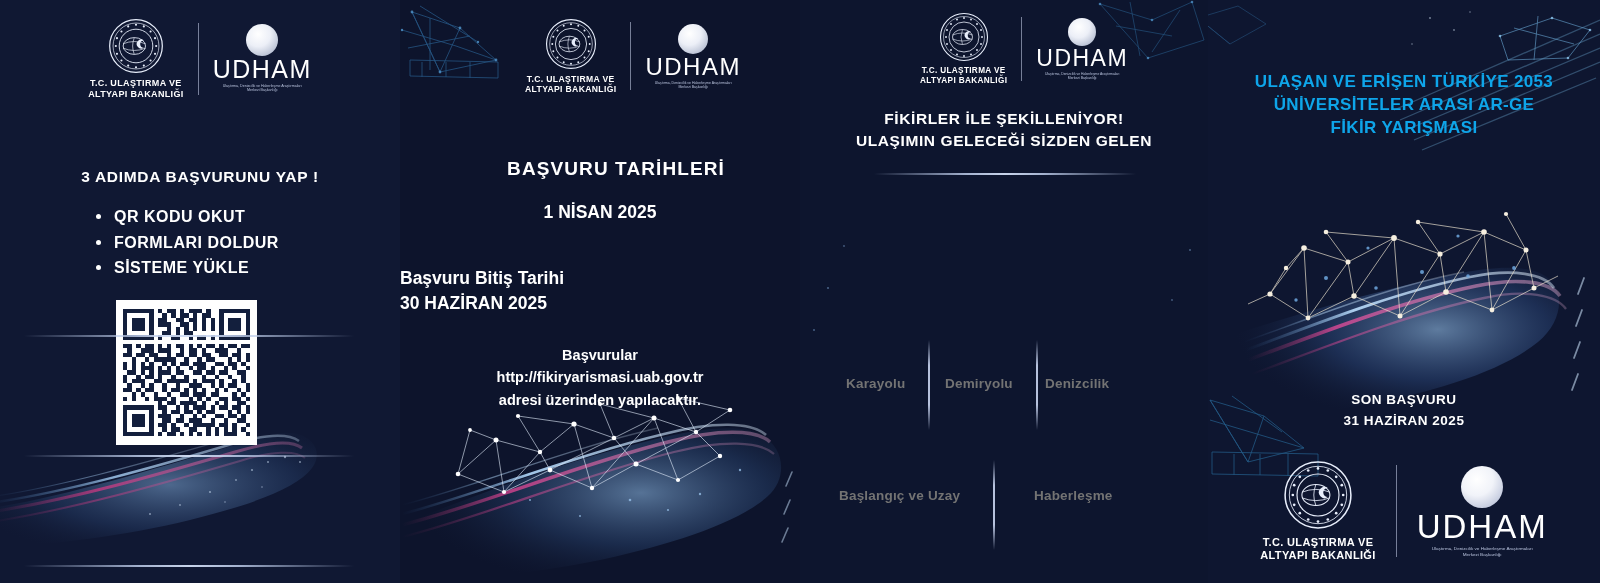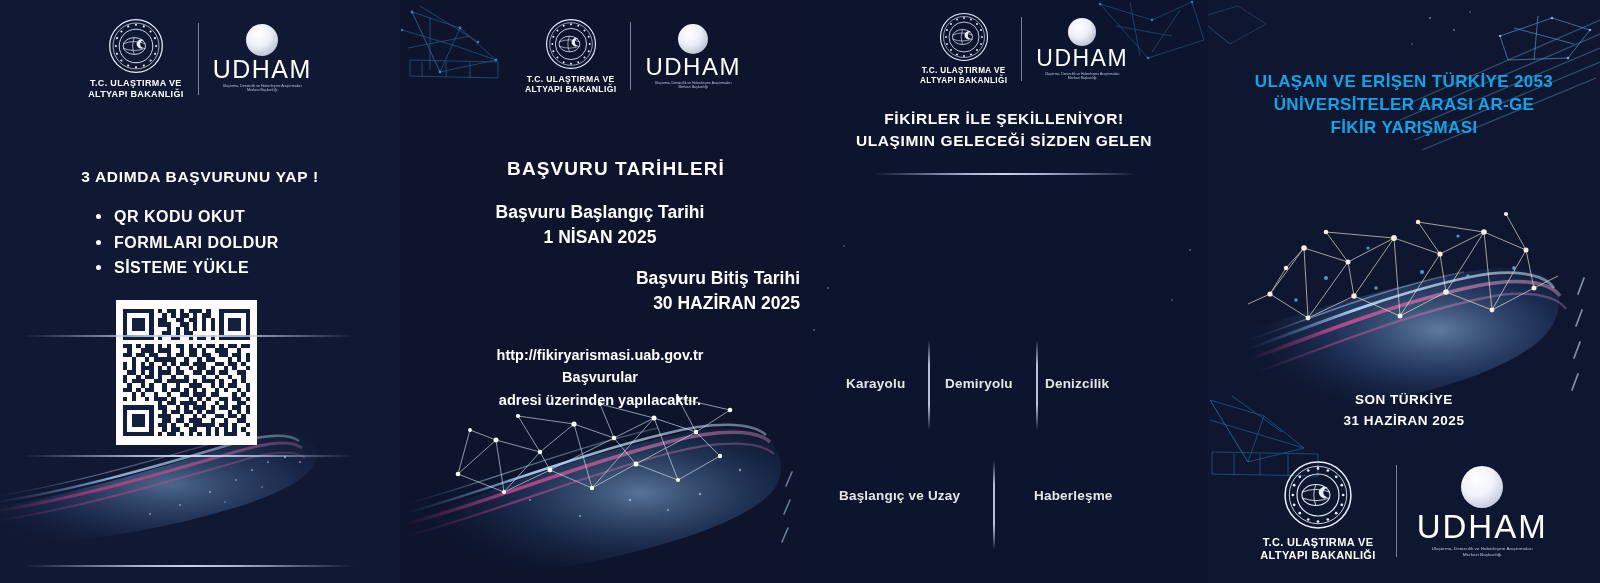--- a/index.html
+++ b/index.html
@@ -69,21 +69,21 @@
   .qr-wrap svg { display: block; width: 100%; height: 100%; }
 
   
   .p2 .hdr-logo-row { top: 18px; left: 78px; width: 310px; }
   .p2-h {
     position: absolute; top: 158px; left: 16px; width: 400px; text-align: center;
     color: #fff; font-size: 19px; font-weight: 700; letter-spacing: 1.1px;
   }
   .p2-b1 { position: absolute; top: 200px; left: 0; width: 400px; text-align: center;
            color: #fff; font-size: 17.5px; font-weight: 700; line-height: 1.45; }
-  .p2-b2 { position: absolute; top: 266px; left: 0; width: 400px; text-align: right;
+  .p2-b2 { position: absolute; top: 266px; left: 0; width: 400px; text-align: left;
            color: #fff; font-size: 17.5px; font-weight: 700; line-height: 1.45; }
   .p2-b3 { position: absolute; top: 344px; left: 0; width: 400px; text-align: center;
            color: #fff; font-size: 14.5px; font-weight: 700; line-height: 1.55; }
 
   
   .p3 .hdr-logo-row { top: 12px; left: 74px; width: 300px; }
   .p3-h {
     position: absolute; top: 108px; left: 0; width: 408px; text-align: center;
     color: #fff; font-size: 15.5px; font-weight: 700; letter-spacing: .6px;
     line-height: 1.42;
@@ -107,21 +107,21 @@
   .vrule {
     position: absolute; width: 2px;
     background: linear-gradient(to bottom,
       rgba(150,168,205,0) 0%, rgba(200,212,240,.9) 28%,
       rgba(200,212,240,.9) 72%, rgba(150,168,205,0) 100%);
   }
   .vr-1 { top: 340px; left: 928px; height: 90px; }
   .vr-2 { top: 340px; left: 1036px; height: 90px; }
   .vr-3 { top: 460px; left: 993px; height: 90px; }
   .cat {
-    position: absolute; color: #e5e5e5; font-size: 13.5px; font-weight: 700;
+    position: absolute; color: #737373; font-size: 13.5px; font-weight: 700;
     letter-spacing: .2px; white-space: nowrap;
   }
   .cat-1 { top: 376px; left: 846px; }
   .cat-2 { top: 376px; left: 945px; }
   .cat-3 { top: 376px; left: 1045px; }
   .cat-4 { top: 488px; left: 839px; }
   .cat-5 { top: 488px; left: 1002px; padding-left: 32px; }
 
   
   .p4-h {
@@ -632,32 +632,31 @@
         <div class="udham-sub" style="font-size:3.5px;margin-top:2px;">
           <div>Ulaştırma, Denizcilik ve Haberleşme Araştırmaları</div>
           <div>Merkezi Başkanlığı</div>
         </div>
       </div>
     </div>
 
     <div class="p2-h">BAŞVURU TARİHLERİ</div>
 
     <div class="p2-b1">
-      <div>Başvuru Başlangıç Tarihi</div>
       <div>1 NİSAN 2025</div>
     </div>
 
     <div class="p2-b2">
       <div>Başvuru Bitiş Tarihi</div>
       <div>30 HAZİRAN 2025</div>
     </div>
 
     <div class="p2-b3">
+      <div>Başvurular</div>
       <div>http://fikiryarismasi.uab.gov.tr</div>
-      <div>Başvurular</div>
       <div>adresi üzerinden yapılacaktır.</div>
     </div>
   </div>
 
   <div class="panel p3">
 
     <div class="art">
       <svg width="408" height="583" viewBox="0 0 408 583">
         <g stroke="#2d6a9c" stroke-width=".7" fill="none" opacity=".7">
           <path d="M300,4 L352,20 L392,2 L404,40 L348,58 L300,4"></path>
@@ -878,21 +877,21 @@
       </svg>
     </div>
 
     <div class="p4-h">
       <div>ULAŞAN VE ERİŞEN TÜRKİYE 2053</div>
       <div>ÜNİVERSİTELER ARASI AR-GE</div>
       <div>FİKİR YARIŞMASI</div>
     </div>
 
     <div class="p4-dl">
-      <div>SON TÜRKİYE</div>
+      <div>SON BAŞVURU</div>
       <div>31 HAZİRAN 2025</div>
     </div>
 
     <div class="hdr-logo-row">
       <div style="display:flex;flex-direction:column;align-items:center;">
         <div class="seal">
           <svg width="70" height="70" viewBox="0 0 100 100">
             <circle cx="50" cy="50" r="47" fill="none" stroke="#e8eefb" stroke-width="2.2"></circle>
             <circle cx="50" cy="50" r="41" fill="none" stroke="#e8eefb" stroke-width="1.2"></circle>
             <circle cx="50" cy="50" r="30" fill="none" stroke="#e8eefb" stroke-width="1.6"></circle>

